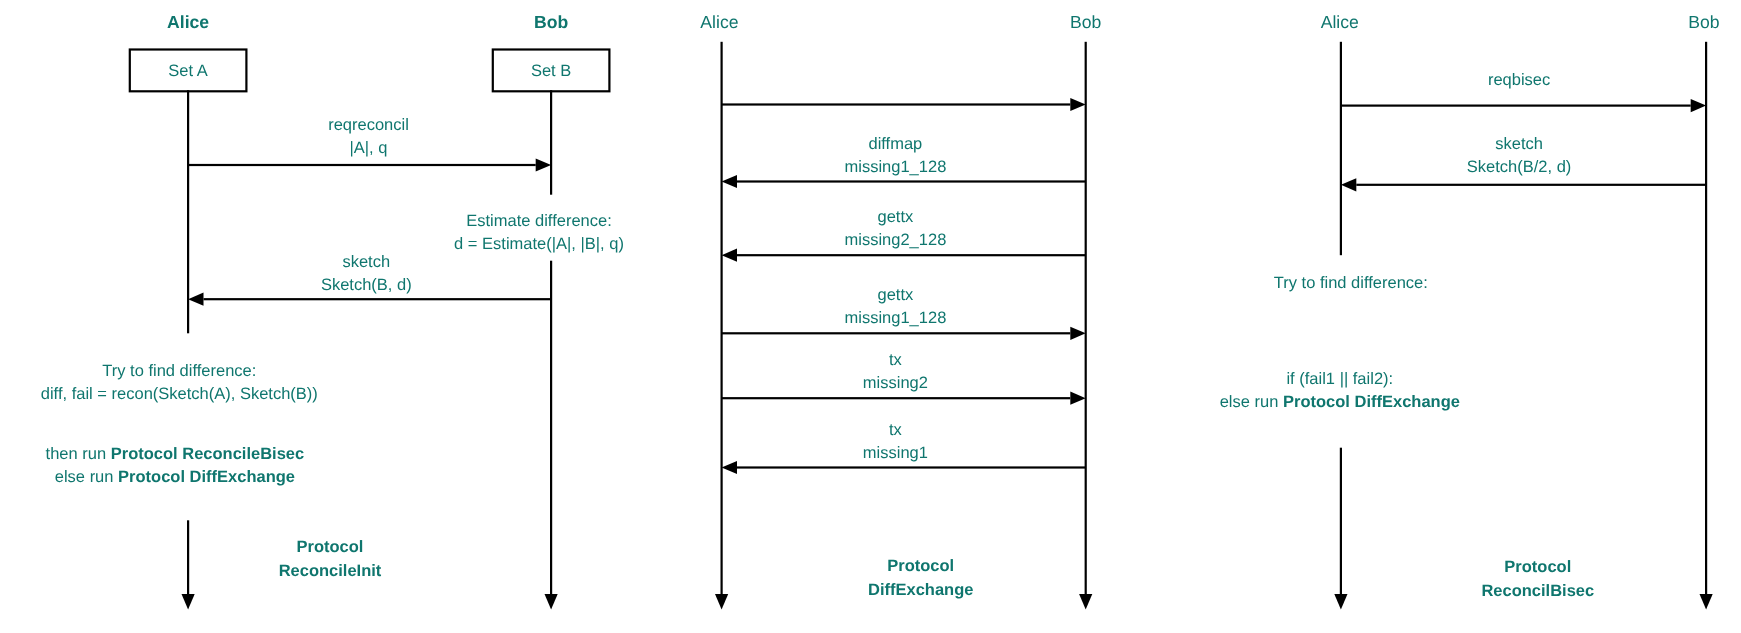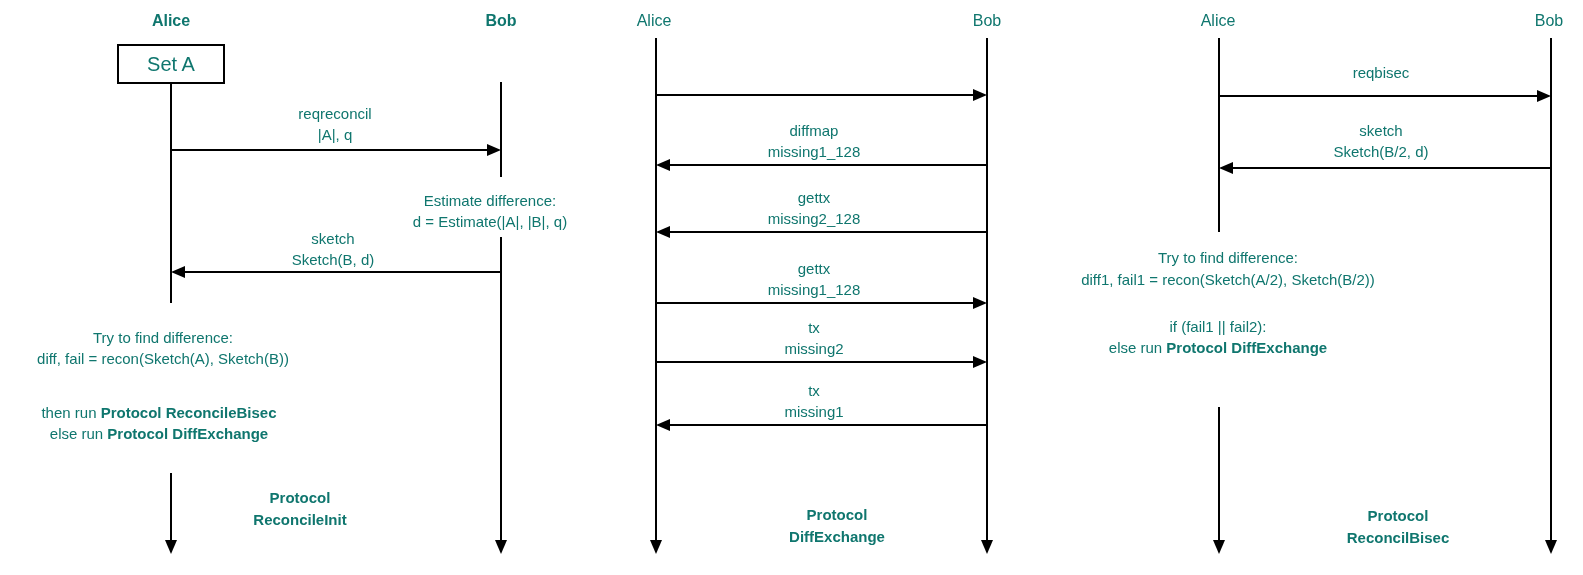--- a/index.html
+++ b/index.html
@@ -4,21 +4,21 @@
 <style>
   html,body{margin:0;padding:0;background:#ffffff;}
   .stage{
     position:relative;width:1583px;height:575px;background:#ffffff;
     font-family:"Liberation Sans","DejaVu Sans",sans-serif;color:#0f766e;
     overflow:hidden;
   }
   .actor{position:absolute;transform:translateX(-50%);font-size:16px;white-space:nowrap;}
   .actor.hv{font-weight:bold;}
   .abox{position:absolute;border:2px solid #000;background:#fff;display:flex;
-        align-items:center;justify-content:center;font-size:20px;box-sizing:border-box;}
+        align-items:center;justify-content:center;font-size:15px;box-sizing:border-box;}
   .ll{position:absolute;width:2px;background:#000;}
   .ml{position:absolute;height:0;border-top:2px solid #000;}
   .ah-r{position:absolute;width:0;height:0;border-top:6px solid transparent;
         border-bottom:6px solid transparent;border-left:14px solid #000;}
   .ah-l{position:absolute;width:0;height:0;border-top:6px solid transparent;
         border-bottom:6px solid transparent;border-right:14px solid #000;}
   .ah-d{position:absolute;width:0;height:0;border-left:6px solid transparent;
         border-right:6px solid transparent;border-top:14px solid #000;}
   .txt{position:absolute;transform:translateX(-50%);text-align:center;
        font-size:15px;line-height:21px;white-space:nowrap;}
@@ -28,20 +28,21 @@
 </style>
 </head>
 <body>
 
 <div class="stage">
 
   <div class="actor hv" style="left:171px;top:12px">Alice</div>
   <div class="actor hv" style="left:501px;top:12px">Bob</div>
 
   <div class="abox" style="left:117px;top:44px;width:108px;height:40px">Set A</div>
+  <div class="abox" style="left:447px;top:44px;width:108px;height:40px">Set B</div>
 
   <div class="ll" style="left:170px;top:82px;height:221px"></div>
   <div class="ll" style="left:170px;top:473px;height:69px"></div>
   <div class="ah-d" style="left:165px;top:540px"></div>
 
   <div class="ll" style="left:500px;top:82px;height:95px"></div>
   <div class="ll" style="left:500px;top:237px;height:305px"></div>
   <div class="ah-d" style="left:495px;top:540px"></div>
 
   <div class="txt" style="left:335px;top:103px">
@@ -147,23 +148,22 @@
 
   <div class="txt" style="left:1381px;top:120px">
     <div>sketch</div>
     <div>Sketch(B/2, d)</div>
   </div>
   <div class="ml" style="left:1233px;top:167px;width:318px"></div>
   <div class="ah-l" style="left:1219px;top:162px"></div>
 
   <div class="txt lh22" style="left:1228px;top:247px">
     <div>Try to find difference:</div>
-    <div>diff1, fail1 = recon(Sketch(A/2), Sketch(B/2))</div>
   </div>
-  <div class="txt" style="left:1218px;top:316px">
+  <div class="txt" style="left:1218px;top:334px">
     <div>if (fail1 || fail2):</div>
     <div><span>else run </span><b>Protocol DiffExchange</b></div>
   </div>
 
   <div class="txt proto lh22" style="left:1398px;top:505px">
     <div>Protocol</div>
     <div>ReconcilBisec</div>
   </div>
 
 </div>

